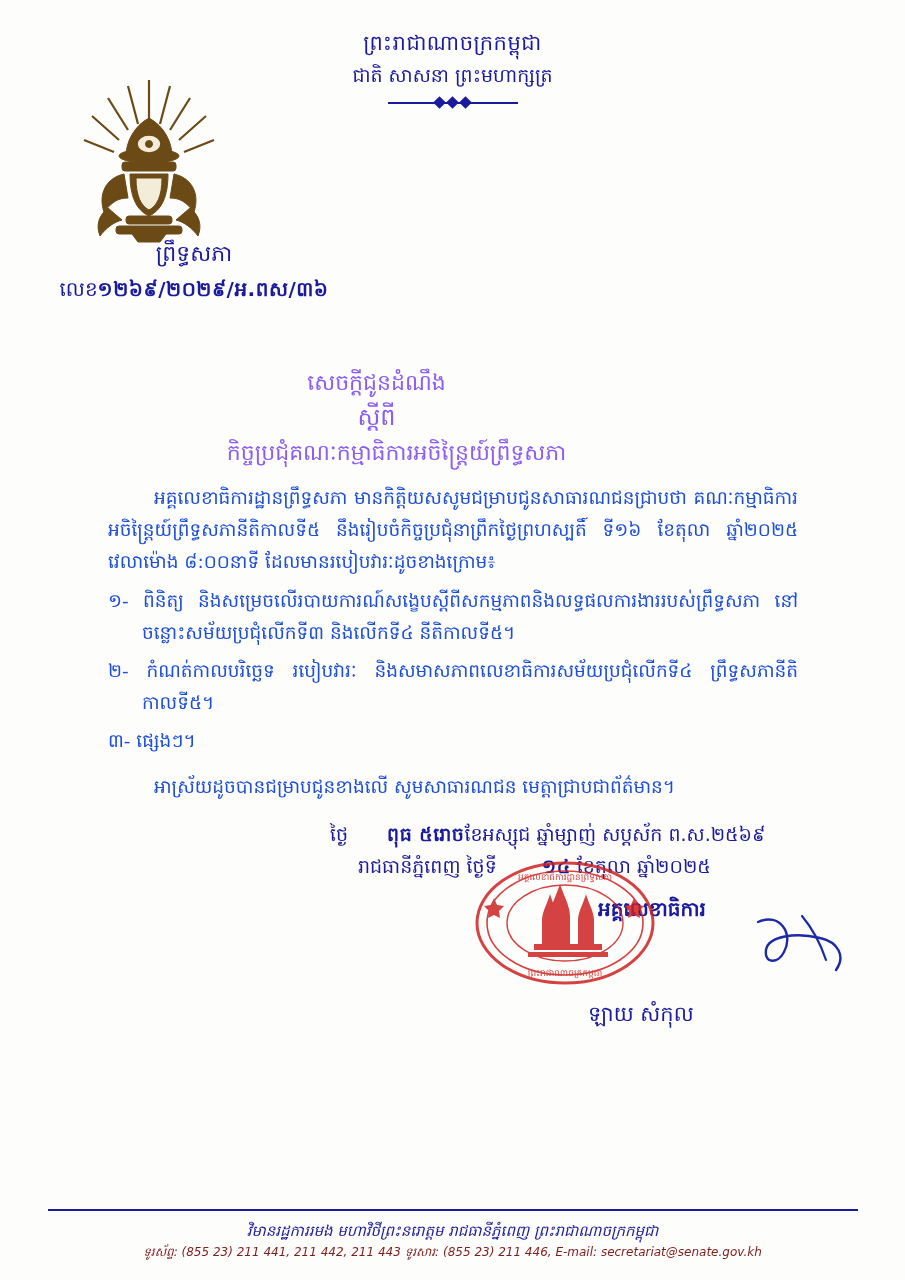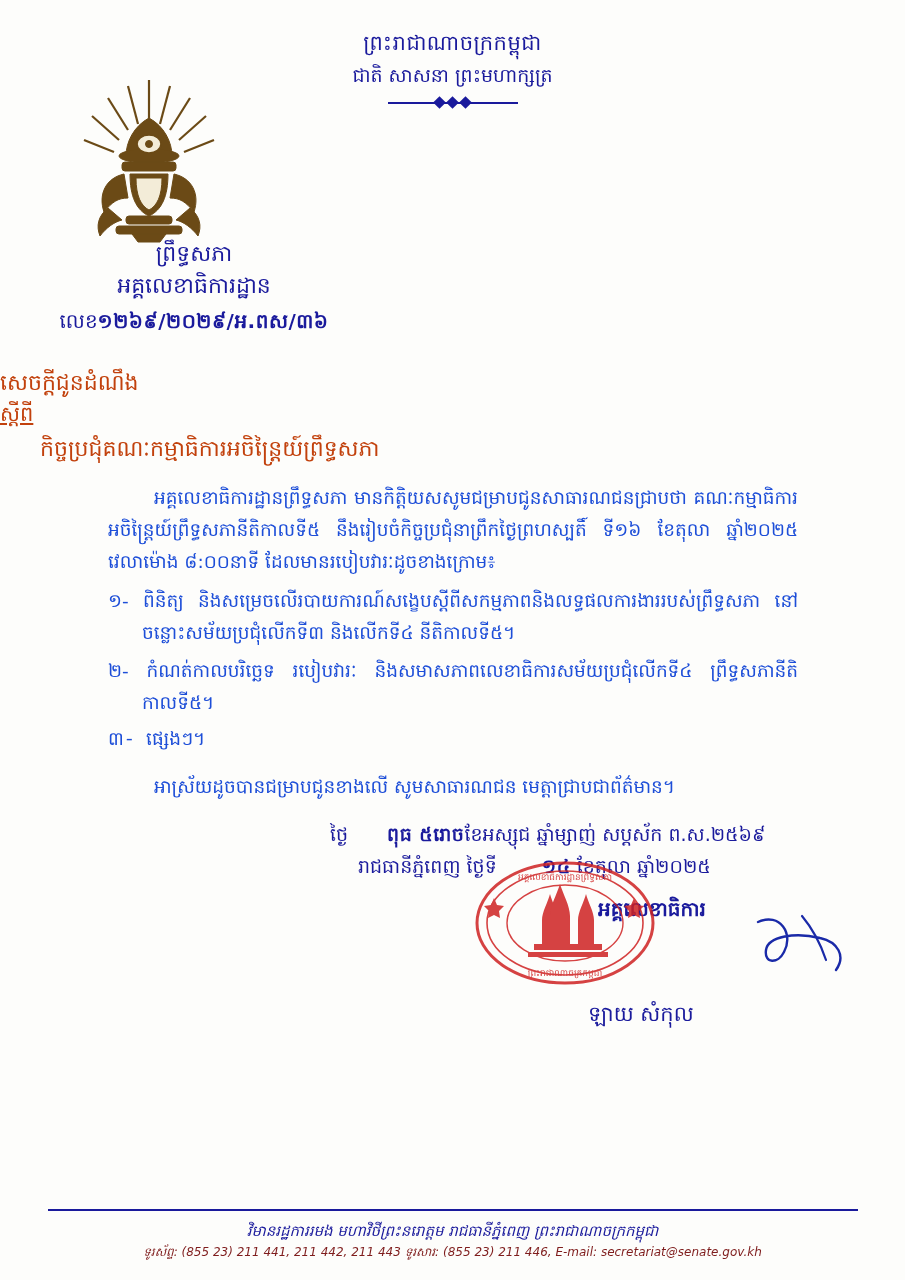--- a/index.html
+++ b/index.html
@@ -101,25 +101,25 @@
     font-weight: bold;
     letter-spacing: 0.5px;
   }
 
   
   .title-block {
     position: absolute;
     left: 0;
     top: 366px;
     width: 753px;
-    text-align: left;
-    color: #c2410c;
+    text-align: center;
+    color: #8b5cf6;
   }
   .title-1 { font-size: 22px; line-height: 1.5; }
-  .title-2 { font-size: 21px; line-height: 1.5; text-decoration: underline; }
+  .title-2 { font-size: 24px; line-height: 1.5; }
   .title-3 { font-size: 22px; line-height: 1.6; padding-left: 40px; }
 
   
   .body-block {
     position: absolute;
     left: 108px;
     top: 482px;
     width: 690px;
     color: #1d4ed8;
   }
@@ -131,21 +131,21 @@
     margin: 0 0 8px 0;
   }
   .item {
     font-size: 18.5px;
     line-height: 1.72;
     text-align: justify;
     margin: 0 0 6px 0;
     padding-left: 34px;
     text-indent: -34px;
   }
-  .item.short { text-indent: 0; padding-left: 0; font-family: Liberation Mono, monospace; }
+  .item.short { text-indent: 0; padding-left: 0; }
   .closing {
     font-size: 18.5px;
     line-height: 1.72;
     text-indent: 46px;
     margin: 14px 0 0 0;
   }
 
   
   .sign-block {
     position: absolute;
@@ -284,21 +284,20 @@
 
         <rect x="52" y="146" width="46" height="8" rx="3" fill="#6b4a16"></rect>
         <rect x="42" y="156" width="66" height="8" rx="3" fill="#6b4a16"></rect>
         <path d="M58 164 L92 164 L86 172 L64 172 Z" fill="#6b4a16"></path>
       </g>
     </svg>
   </div>
 
   <div class="left-block">
     <div class="org-1">ព្រឹទ្ធសភា</div>
-    <div class="org-2">អគ្គលេខាធិការដ្ឋាន</div>
     <div class="ref-line">
       <span>លេខ</span><span class="ref-num">១២៦៩/២០២៩/អ.ពស/៣៦</span>
     </div>
   </div>
 
   <div class="title-block">
     <div class="title-1">សេចក្តីជូនដំណឹង</div>
     <div class="title-2">ស្តីពី</div>
     <div class="title-3">កិច្ចប្រជុំគណៈកម្មាធិការអចិន្រ្តៃយ៍ព្រឹទ្ធសភា</div>
   </div>

